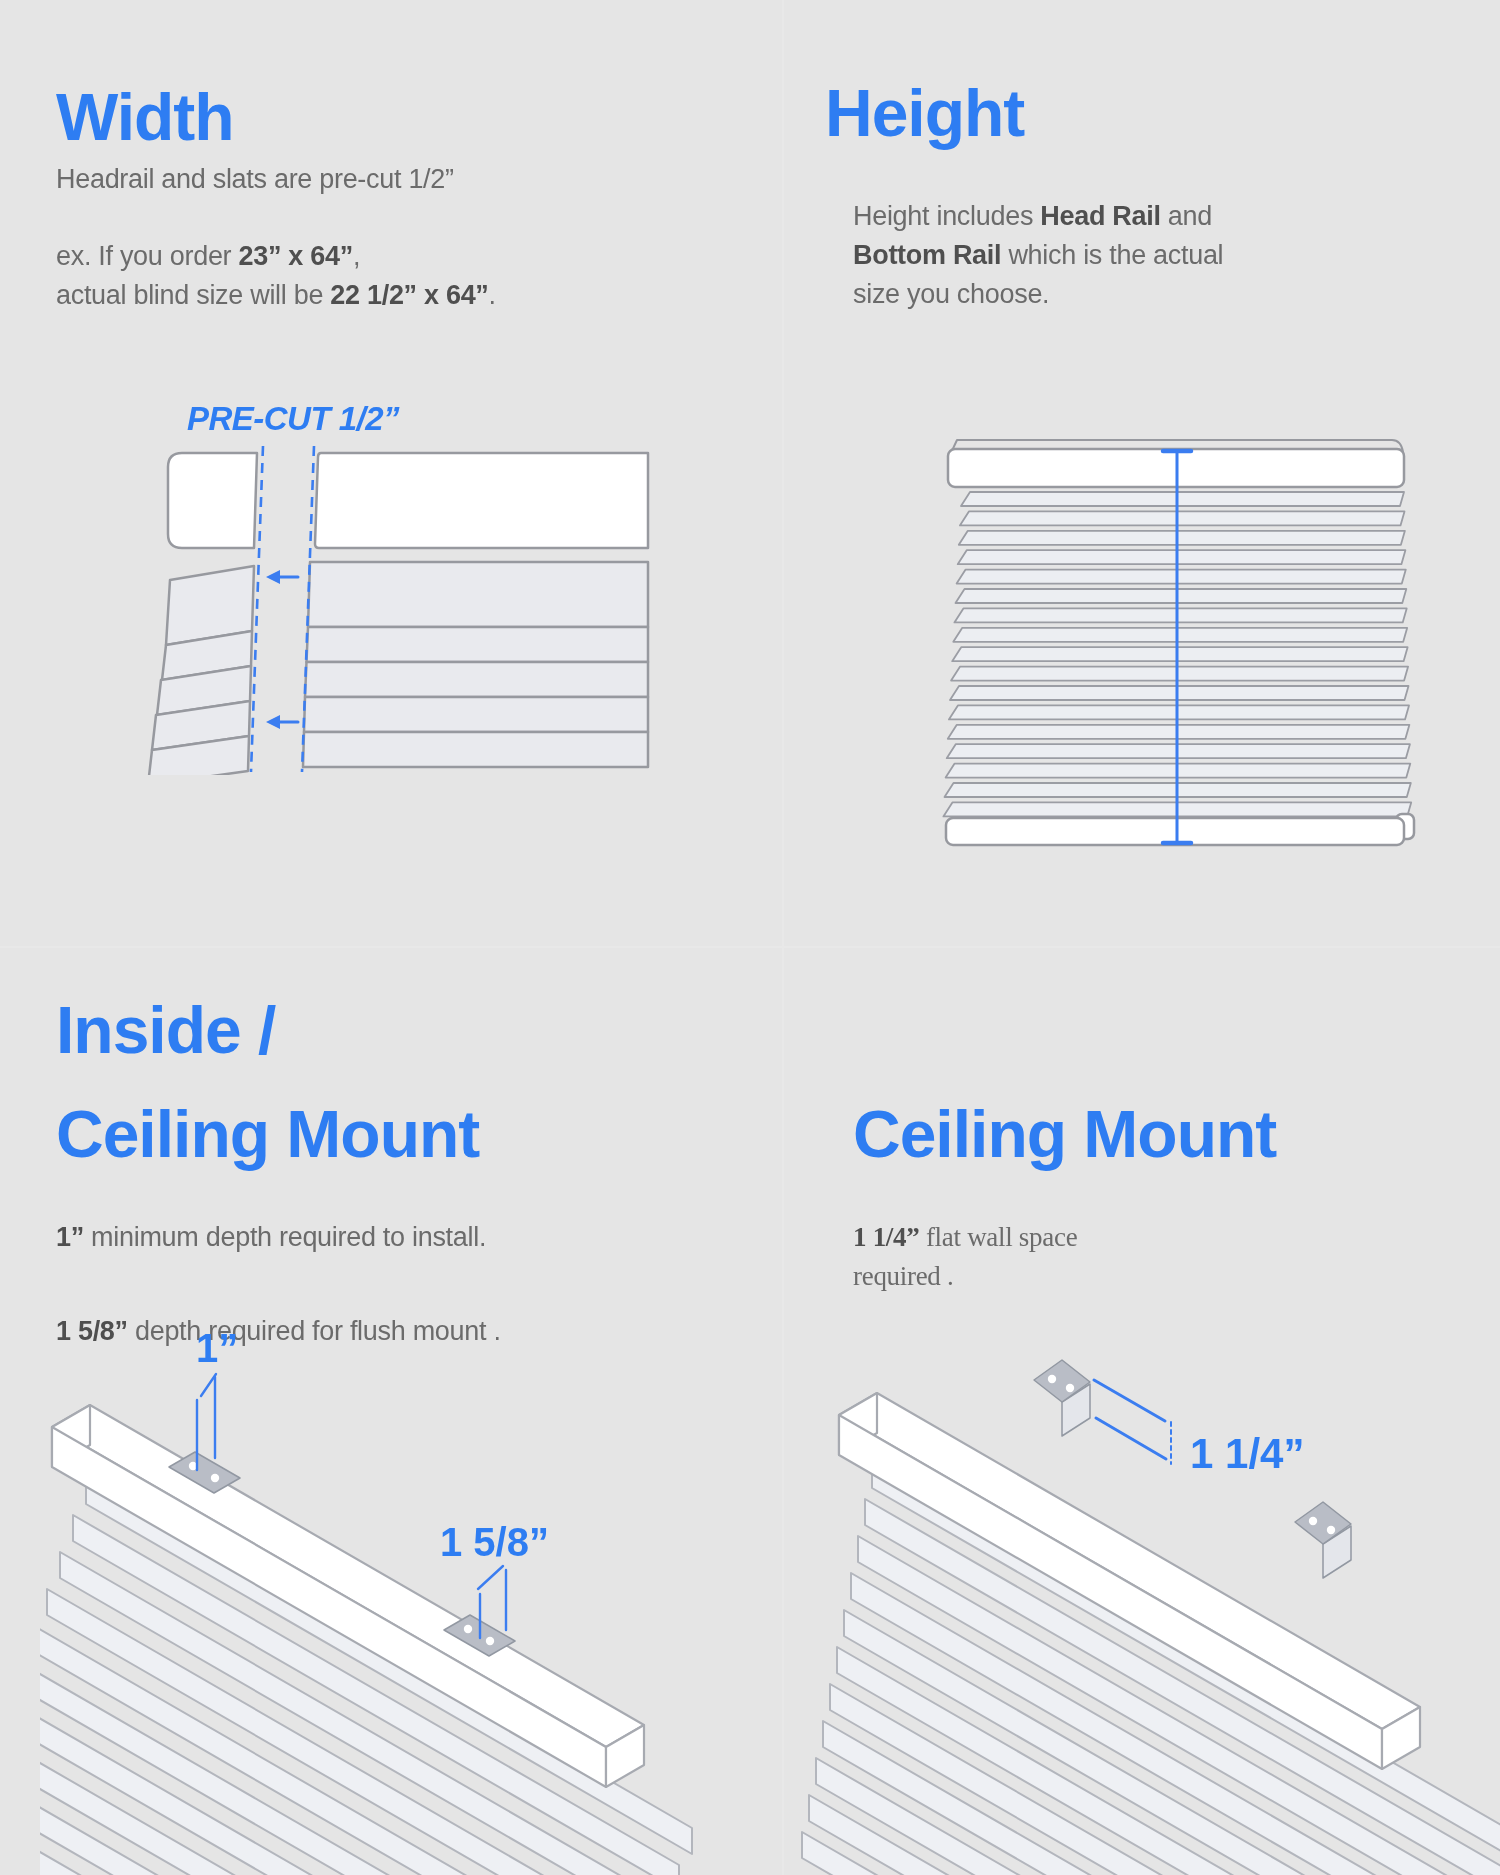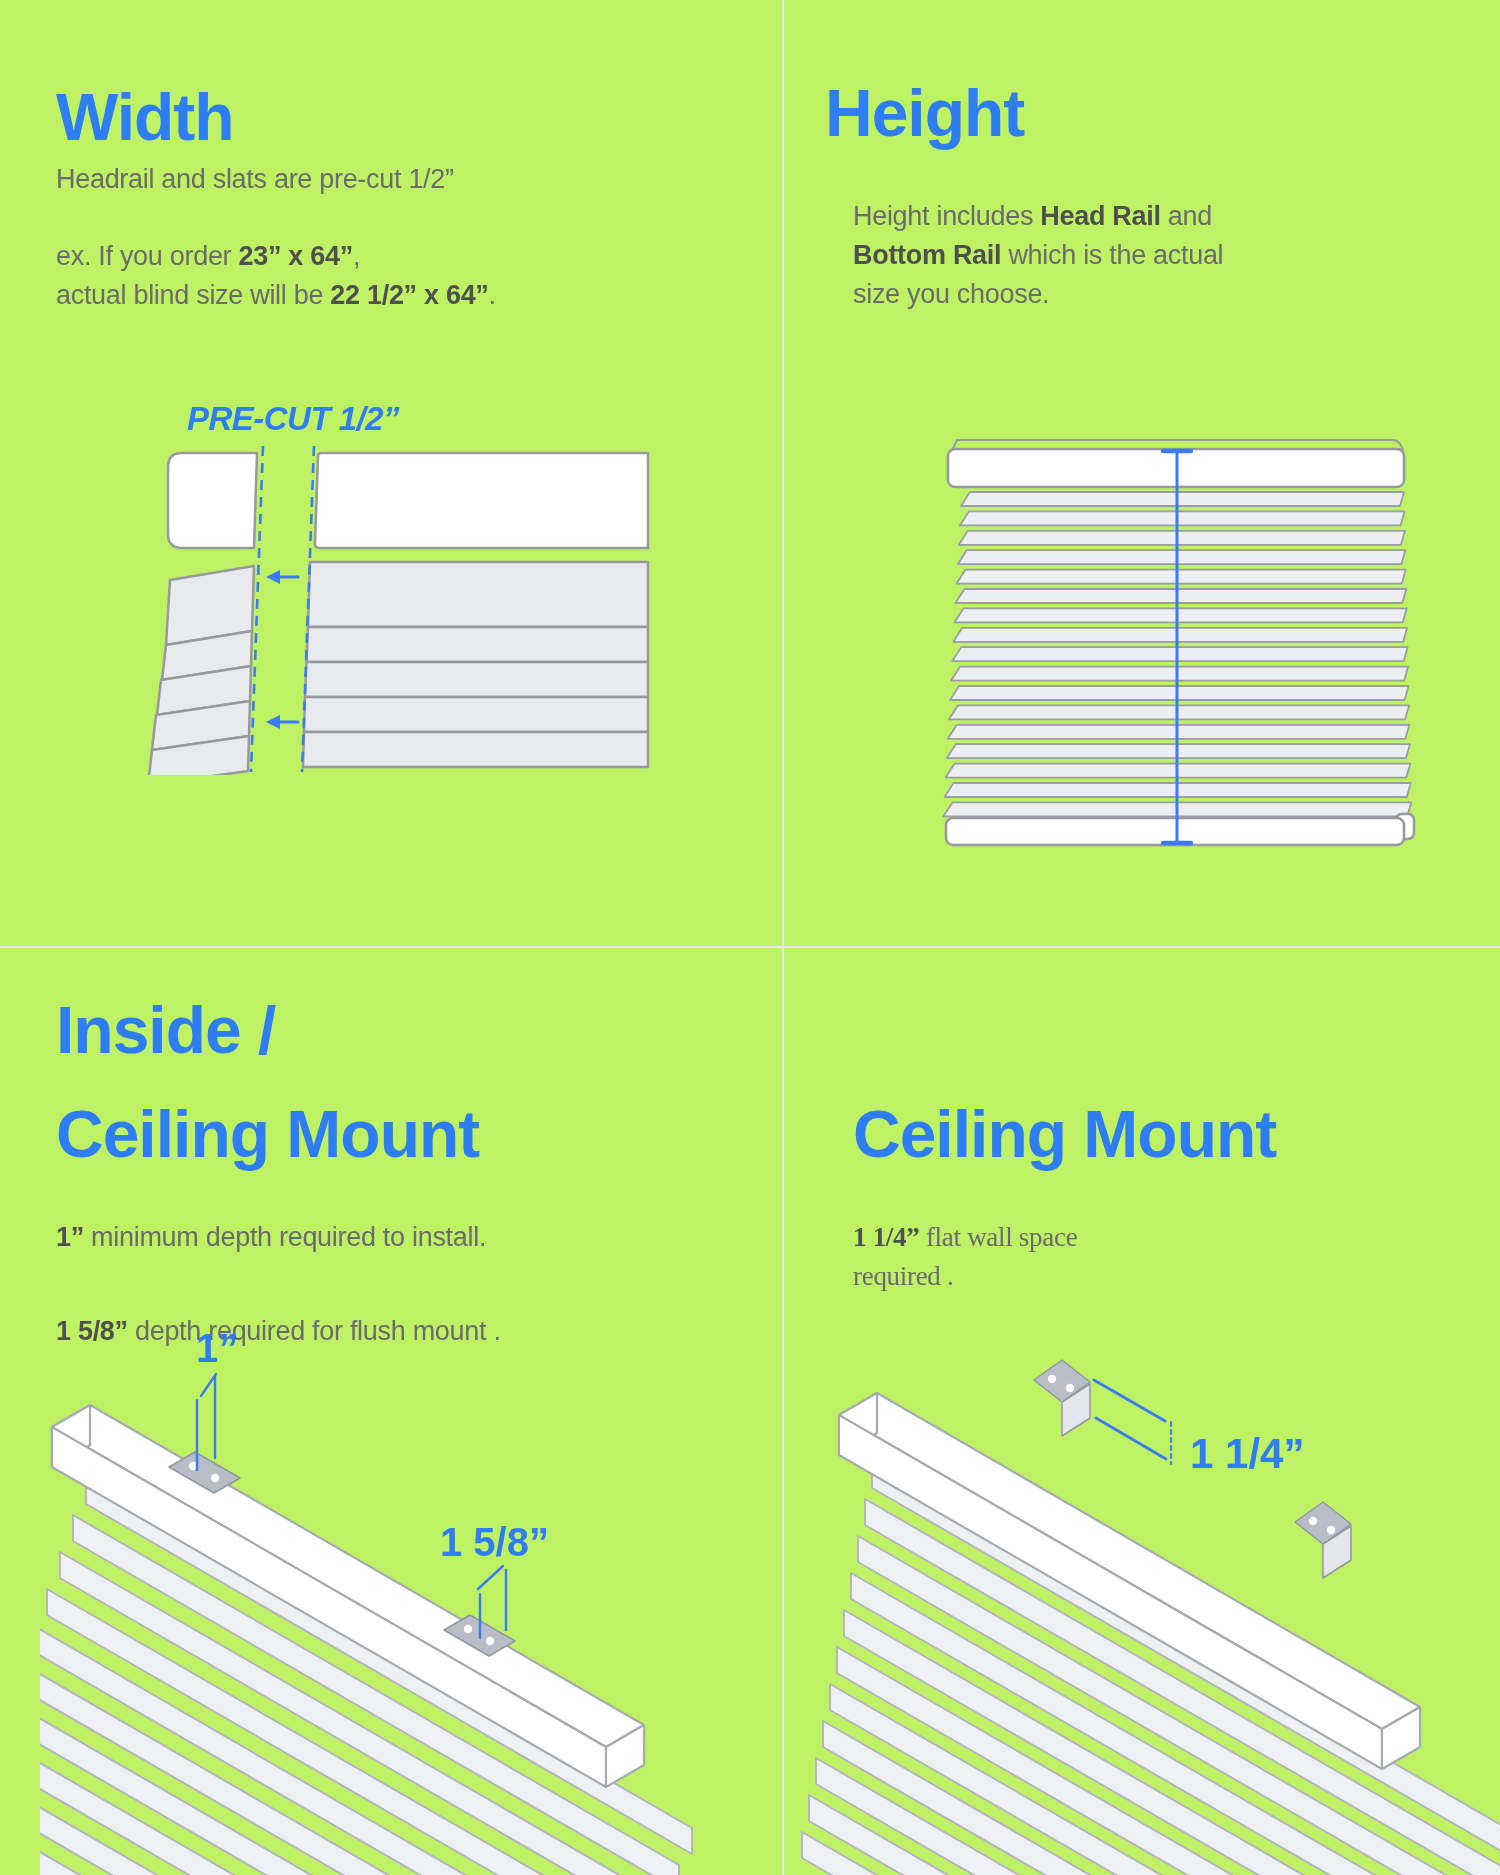--- a/index.html
+++ b/index.html
@@ -1,16 +1,16 @@
 <!DOCTYPE html>
 <html><head>
 <meta charset="utf-8">
 <style>
   html,body{margin:0;padding:0;background:#ffffff;}
-  #canvas{position:relative;width:1500px;height:1875px;background:#bef264;overflow:hidden;
+  #canvas{position:relative;width:1500px;height:1875px;background:#e5e5e5;overflow:hidden;
           font-family:"Liberation Sans","DejaVu Sans",sans-serif;}
   .vdivider{position:absolute;left:782px;top:0;width:2px;height:1875px;background:#e8e8e8;}
   .hdivider{position:absolute;left:0;top:946px;width:1500px;height:2px;background:#e8e8e8;}
   .title{position:absolute;color:#2e7df2;font-weight:bold;font-size:66px;letter-spacing:-1px;line-height:1.0;}
   .title2{position:absolute;color:#2e7df2;font-weight:bold;font-size:66px;letter-spacing:-1px;line-height:104px;}
   .body{position:absolute;color:#6b6b6b;font-size:27px;letter-spacing:-0.3px;line-height:39px;}
   .body b{color:#4f4f4f;font-weight:bold;}
   .precut{position:absolute;left:168px;top:400px;width:250px;text-align:center;
           color:#2e7df2;font-weight:bold;font-size:33px;letter-spacing:-0.5px;font-style:italic;}
   svg{position:absolute;overflow:hidden;}

